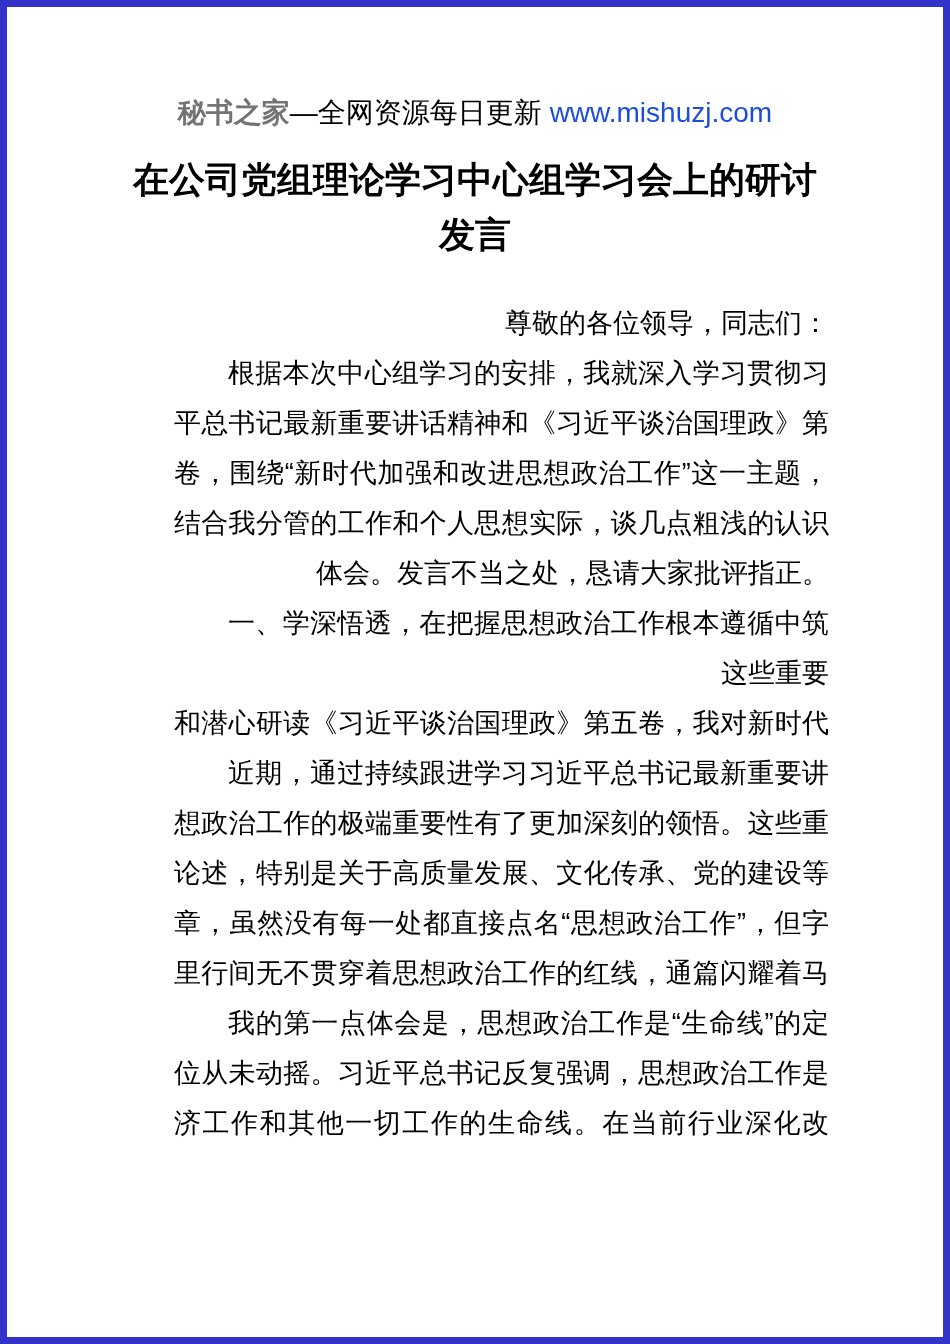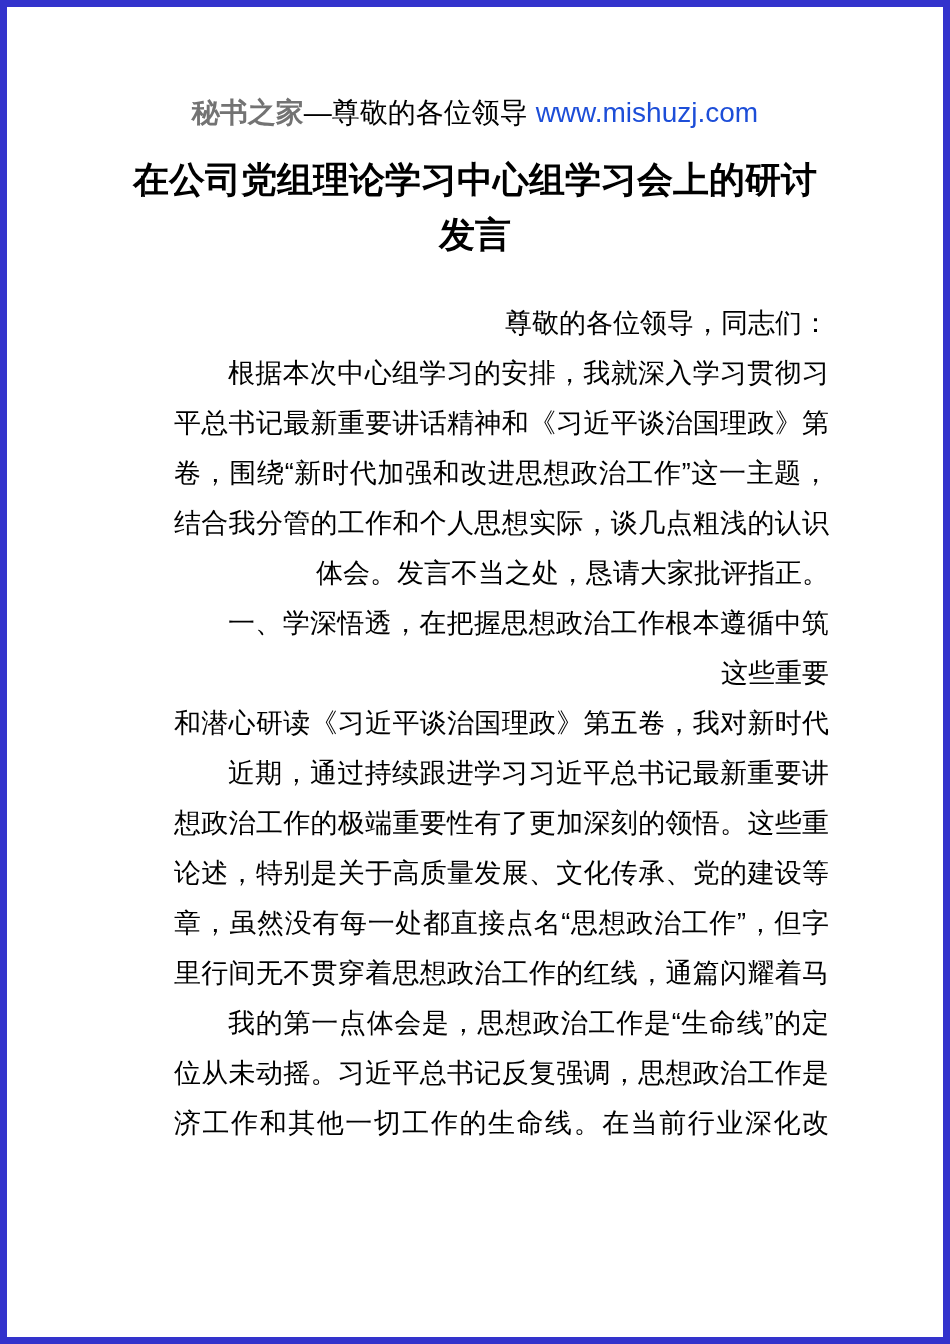--- a/index.html
+++ b/index.html
@@ -69,21 +69,21 @@
   .line.ind {
     text-indent: 54px;
   }
 </style>
 </head>
 <body>
 
 <div class="page">
 
   <div class="site-header">
-    <span class="brand">秘书之家</span><span class="tagline">—尊敬的各位领导</span><span class="tagline">&nbsp;</span><a class="url">www.mishuzj.com</a>
+    <span class="brand">秘书之家</span><span class="tagline">—全网资源每日更新</span><span class="tagline">&nbsp;</span><a class="url">www.mishuzj.com</a>
   </div>
 
   <div class="doc-title">
     <div class="title-line">在公司党组理论学习中心组学习会上的研讨</div>
     <div class="title-line">发言</div>
   </div>
 
   <div class="bodytext" id="body-lines">
       <div class="line">尊敬的各位领导，同志们：</div>
       <div class="line ind fill">根据本次中心组学习的安排，我就深入学习贯彻习近</div>

